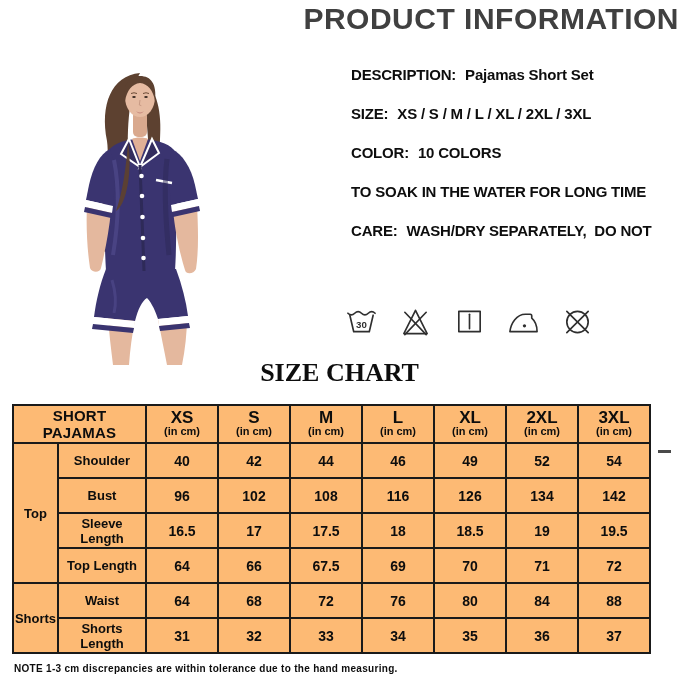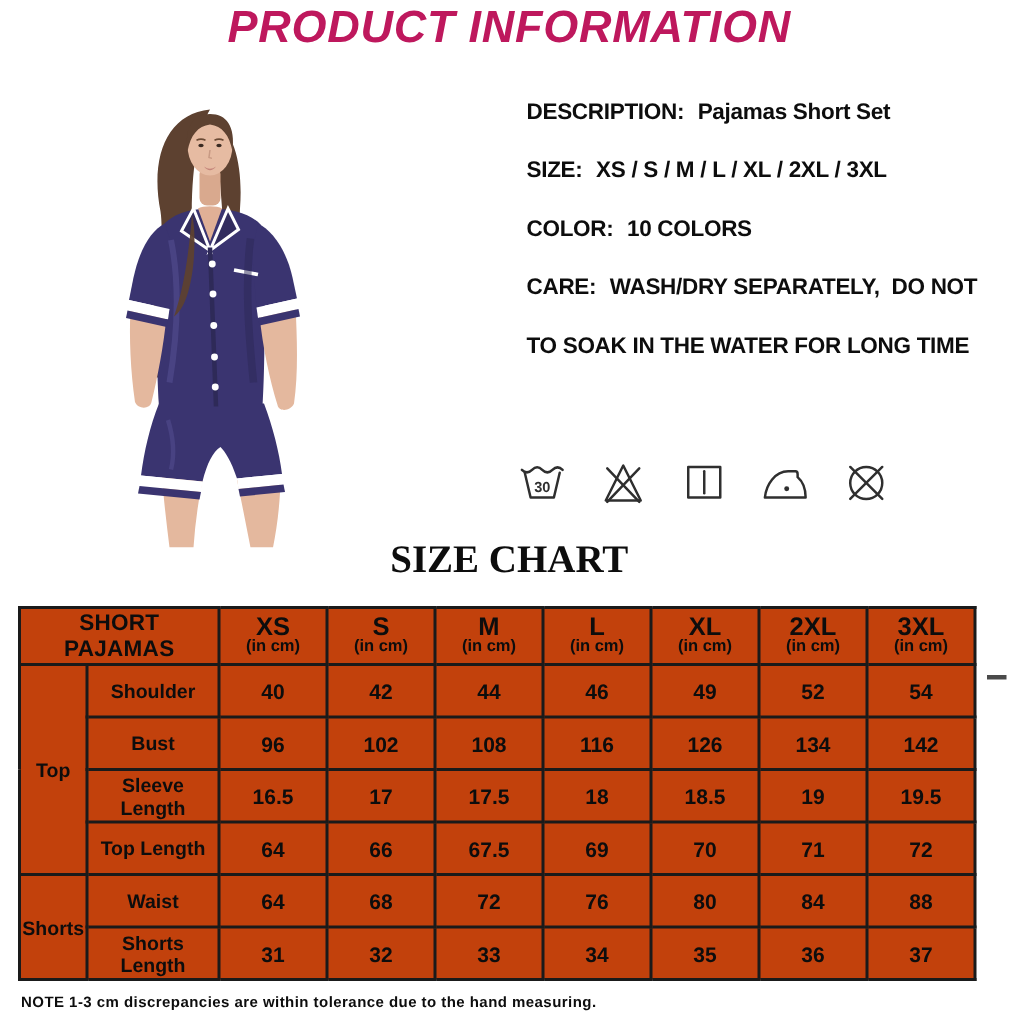--- a/index.html
+++ b/index.html
@@ -1,20 +1,20 @@
 <!DOCTYPE html>
 <html><head>
 <meta charset="utf-8">
 <style>
   html,body{margin:0;padding:0;background:#fff;}
   .page{position:relative;width:679px;height:690px;background:#ffffff;overflow:hidden;
         font-family:"Liberation Sans",sans-serif;color:#111;}
 
-  .title{position:absolute;top:2px;left:0;right:0;margin:0;text-align:center;
-         font-size:30px;font-weight:bold;letter-spacing:.5px;color:#be185d;font-style:italic;}
+  .title{position:absolute;top:2px;left:0;right:0;margin:0;text-align:right;
+         font-size:30px;font-weight:bold;letter-spacing:.5px;color:#404040;}
 
   .photo{position:absolute;left:50px;top:55px;width:280px;height:310px;}
   .photo svg{width:100%;height:100%;display:block;}
 
   .details{position:absolute;left:337px;top:66px;width:342px;}
   .detail-line{height:16px;margin-bottom:23px;font-size:15px;font-weight:bold;
                letter-spacing:-.2px;white-space:pre;color:#0d0d0d;margin-left:14px;}
   .detail-label{margin-right:9px;}
 
   .care-icons{position:absolute;left:345px;top:303px;display:flex;gap:21px;align-items:center;}
@@ -22,21 +22,21 @@
   .care-icon path,.care-icon rect,.care-icon circle{fill:none;stroke:#2f2f2f;stroke-width:1.7;stroke-linecap:round;stroke-linejoin:round;}
   .care-icon .filled{fill:#2f2f2f;stroke:none;}
   .care-icon text{font-family:"Liberation Sans",sans-serif;font-weight:bold;font-size:10px;fill:#2f2f2f;stroke:none;}
 
   .size-heading{position:absolute;top:358px;left:0;right:0;margin:0;text-align:center;
                 font-size:26px;font-weight:bold;color:#0d0d0d;font-family:Liberation Serif, serif;}
 
   .size-table{position:absolute;left:12px;top:404px;width:638px;border-collapse:collapse;
               table-layout:fixed;}
   .size-table th,.size-table td{border:2px solid #1a1a1a;text-align:center;vertical-align:middle;
-              padding:0;font-weight:bold;color:#0d0d0d;background:#c2410c;}
+              padding:0;font-weight:bold;color:#0d0d0d;background:#fdba74;}
   .size-table thead tr{height:38px;}
   .size-table tbody tr{height:35px;}
   .corner{font-size:15px;letter-spacing:.2px;}
   .sz{font-size:17px;line-height:14px;}
   .unit{font-size:11px;line-height:12px;}
   .group{font-size:13px;}
   .rowlabel{font-size:13px;}
   .val{font-size:14px;}
 
   .note{position:absolute;left:14px;top:663px;font-size:10px;font-weight:bold;
@@ -108,22 +108,22 @@
       <path d="M62,225 C66,238 66,250 64,258" stroke="#565094" stroke-width="3" opacity="0.5" fill="none"></path>
 
       <path fill="#5d4130" opacity="0.95" d="M78,88 C76,112 73,136 66,156 C72,152 77,140 79,120 C80,108 80,96 78,88 Z"></path>
     </svg>
   </div>
 
   <div class="details">
     <div class="detail-line"><span class="detail-label">DESCRIPTION:</span><span>Pajamas Short Set</span></div>
     <div class="detail-line"><span class="detail-label">SIZE:</span><span>XS / S / M / L / XL / 2XL / 3XL</span></div>
     <div class="detail-line"><span class="detail-label">COLOR:</span><span>10 COLORS</span></div>
+    <div class="detail-line"><span>TO SOAK IN THE WATER FOR LONG TIME</span></div>
     <div class="detail-line"><span class="detail-label">CARE:</span><span>WASH/DRY SEPARATELY,  DO NOT</span></div>
-    <div class="detail-line"><span>TO SOAK IN THE WATER FOR LONG TIME</span></div>
   </div>
 
   <div class="care-icons">
     <svg class="care-icon" viewBox="0 0 34 37">
       <path d="M3,10 q3.5,3.5 7,0 q3.5,-3.5 7,0 q3.5,3.5 7,0 q3.5,-3.5 7,0"></path>
       <path d="M5,12 L9,29 L25,29 L29,12"></path>
       <text x="17" y="25" text-anchor="middle">30</text>
     </svg>
     <svg class="care-icon" viewBox="0 0 34 37">
       <path d="M17,7 L5,31 L29,31 Z"></path>

